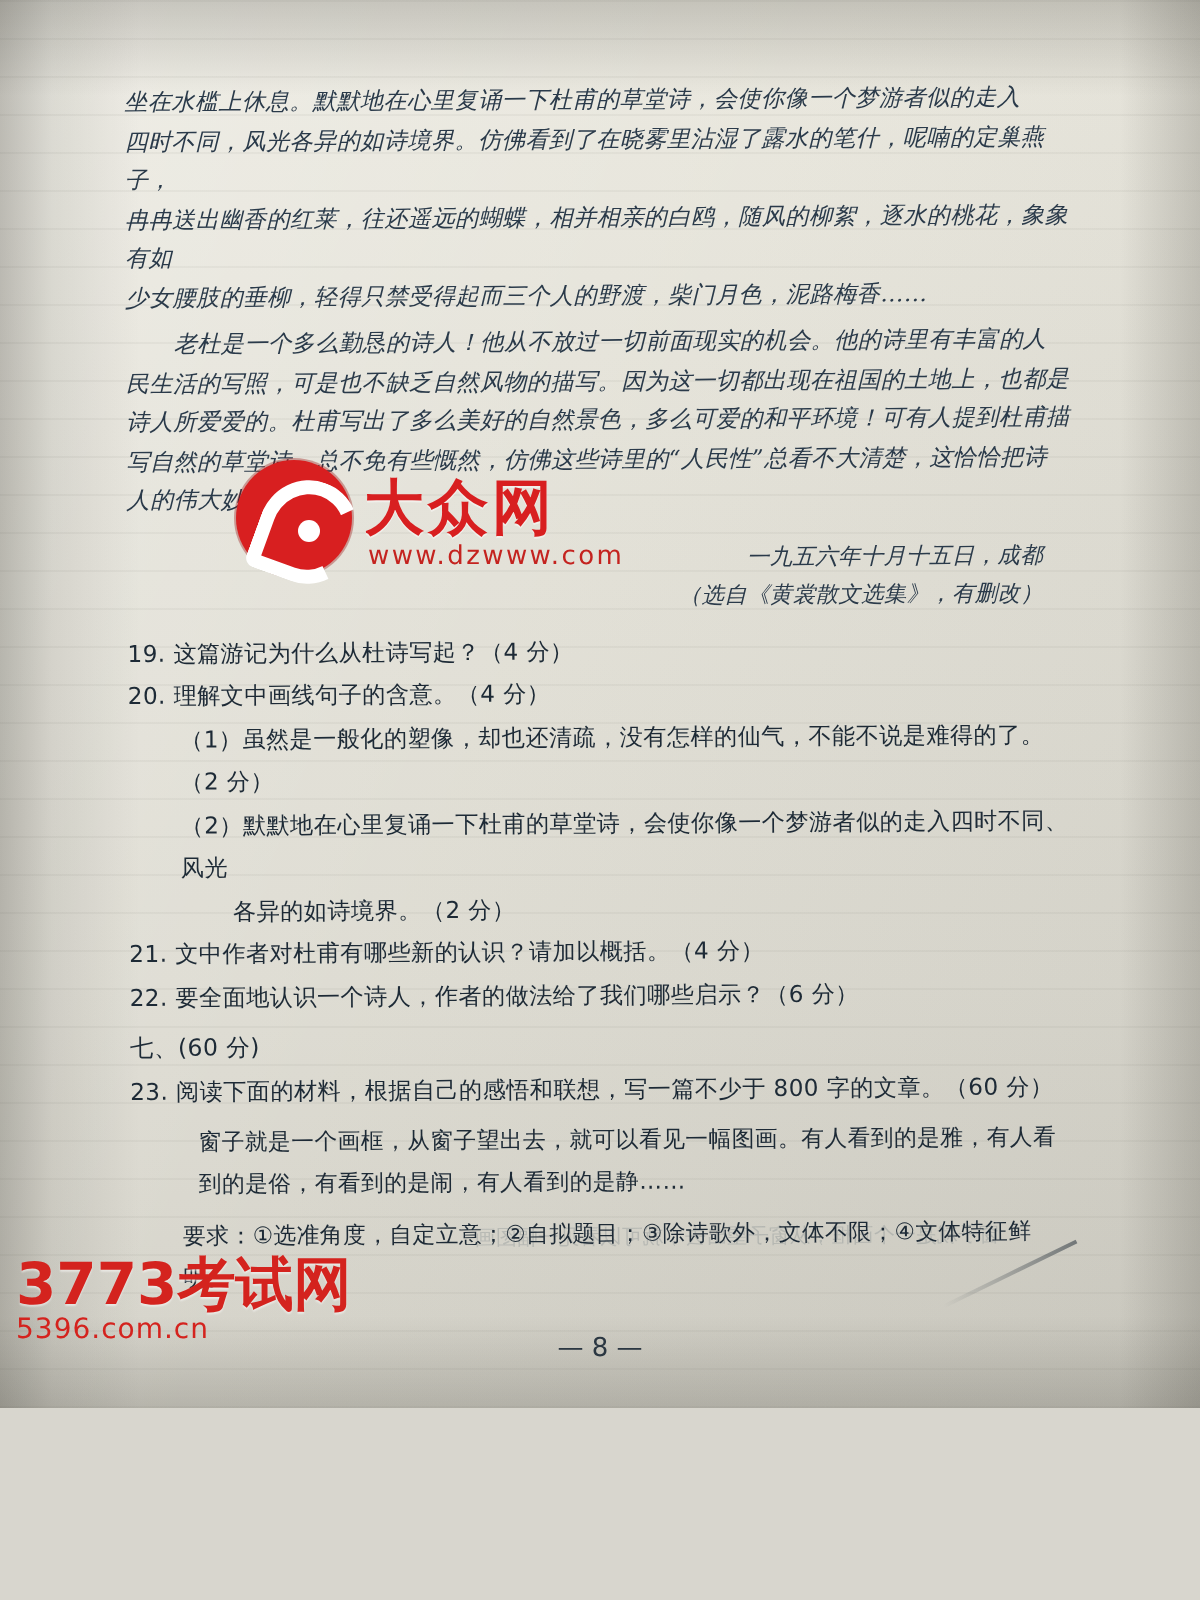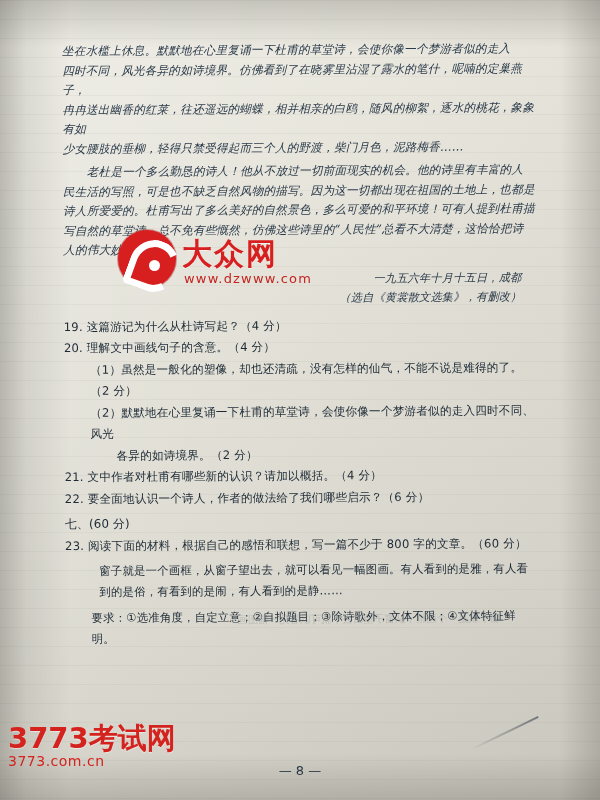--- a/index.html
+++ b/index.html
@@ -11,21 +11,21 @@
     height: 800px;
     overflow: hidden;
     background: #d8d6ce;
     font-family: "DejaVu Sans", sans-serif;
   }
 
   
   #page {
     position: relative;
     width: 600px;
-    height: 800px;
+    height: 704px;
     background:
       linear-gradient(115deg, rgba(255,255,255,0.30) 0%, rgba(255,255,255,0.05) 45%, rgba(0,0,0,0.05) 100%),
       linear-gradient(180deg, #e9e7dd 0%, #e2e0d6 35%, #dcdad0 70%, #d2d0c6 100%);
     box-sizing: border-box;
   }
   
   #page::before {
     content: "";
     position: absolute;
     inset: 0;
@@ -302,18 +302,18 @@
     <div id="wm-circle">
       <div class="swirl"></div>
       <div class="dot"></div>
     </div>
     <div id="wm-url">www.dzwww.com</div>
     <div id="wm-text">大众网</div>
   </div>
 
   <div id="wm3773">
     <div class="big">3773考试网</div>
-    <div class="small">3773.com.cn</div>
+    <div class="small">5396.com.cn</div>
   </div>
 
   <div id="pagenum">— 8 —</div>
 
 </div>
 
 </body></html>

